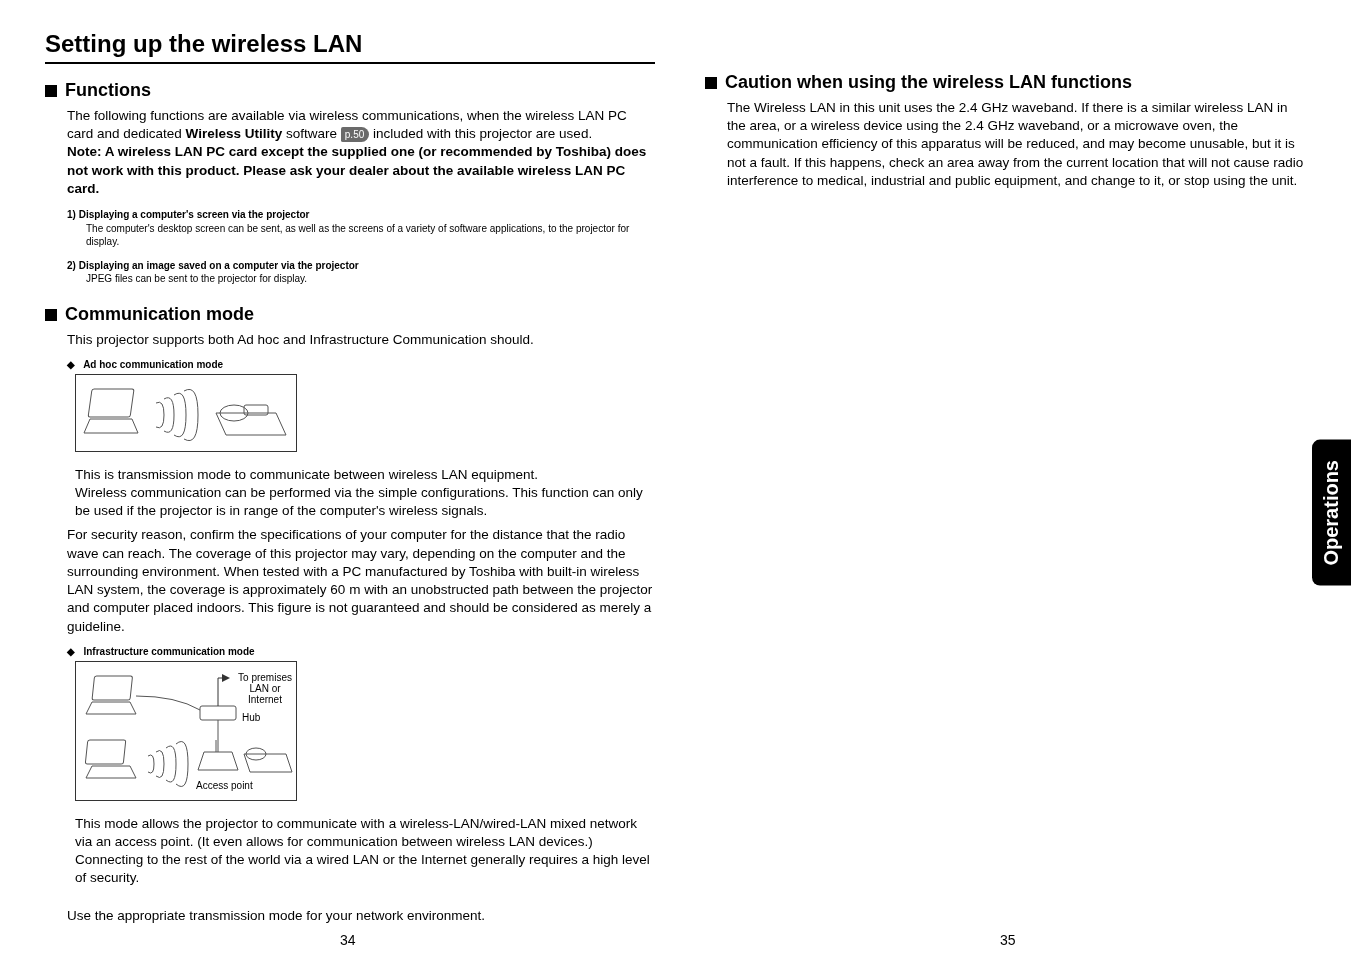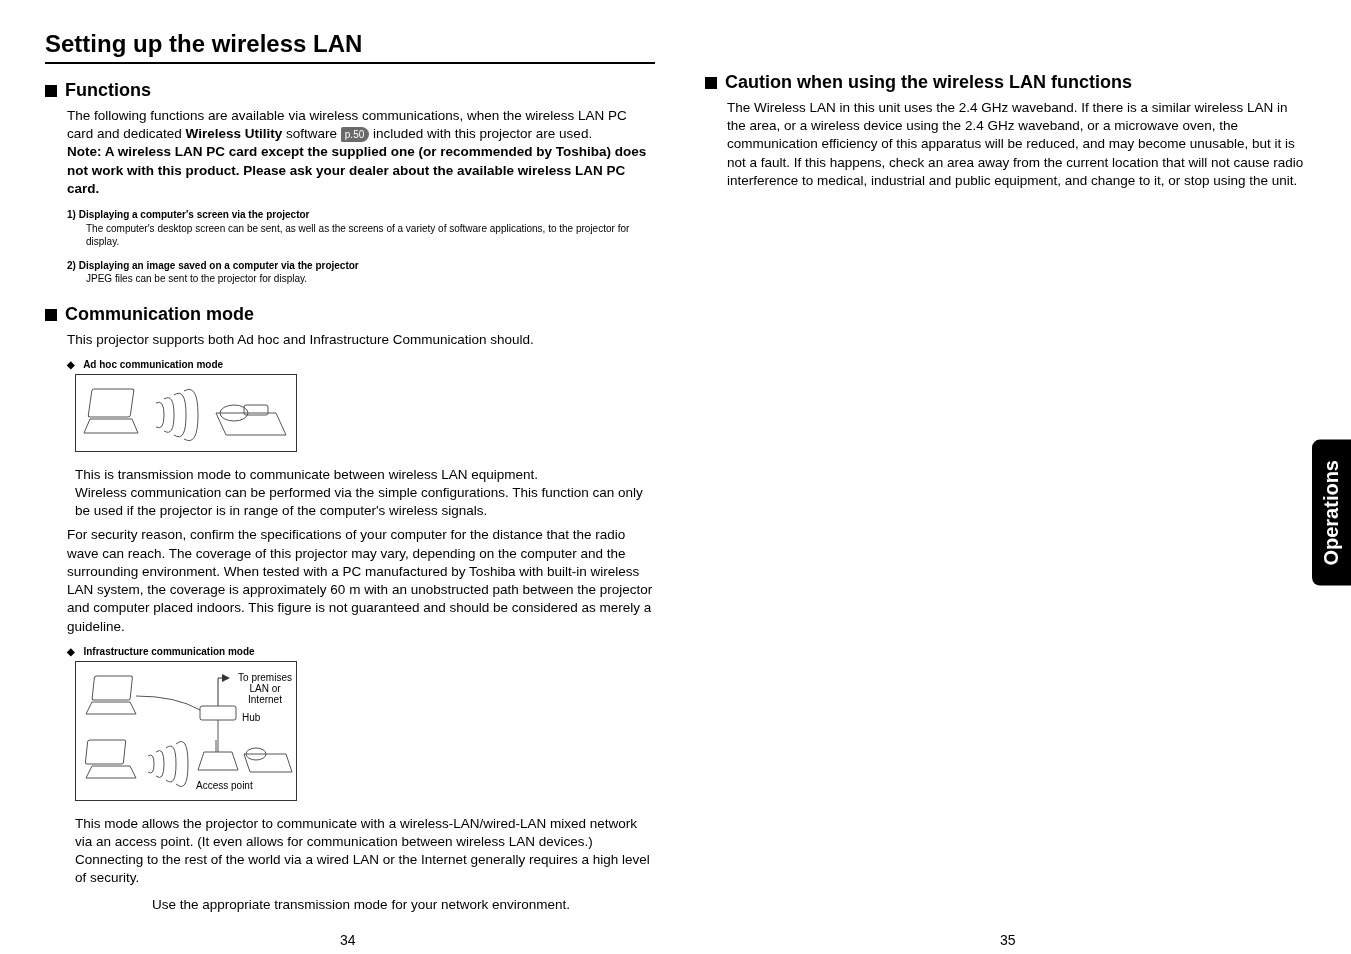--- a/index.html
+++ b/index.html
@@ -263,21 +263,21 @@
           </div>
           <div class="illust-label" style="left:120px; top:118px;">
             <span>Access point</span>
           </div>
         </div>
       </div>
       <div class="illustration-text" style="white-space:pre-line;">This mode allows the projector to communicate with a wireless-LAN/wired-LAN mixed network via an access point. (It even allows for communication between wireless LAN devices.)
 Connecting to the rest of the world via a wired LAN or the Internet generally requires a high level of security.</div>
     </div>
 
-    <p class="body-text" style="margin-top:8px;text-align:center;">Use the appropriate transmission mode for your network environment.</p>
+    <p class="body-text" style="margin-top:19px;">Use the appropriate transmission mode for your network environment.</p>
   </div>
 
   <div class="right-column">
     <div style="height:42px;"></div>
     <div class="section-header">
       <span class="square-bullet"></span>
       <span>Caution when using the wireless LAN functions</span>
     </div>
     <p class="body-text">The Wireless LAN in this unit uses the 2.4 GHz waveband.  If there is a similar wireless LAN in the area, or a wireless device using the 2.4 GHz waveband, or a microwave oven, the communication efficiency of this apparatus will be reduced, and may become unusable, but it is not a fault. If this happens, check an area away from the current location that will not cause radio interference to medical, industrial and public equipment, and change to it, or stop using the unit.</p>
   </div>

